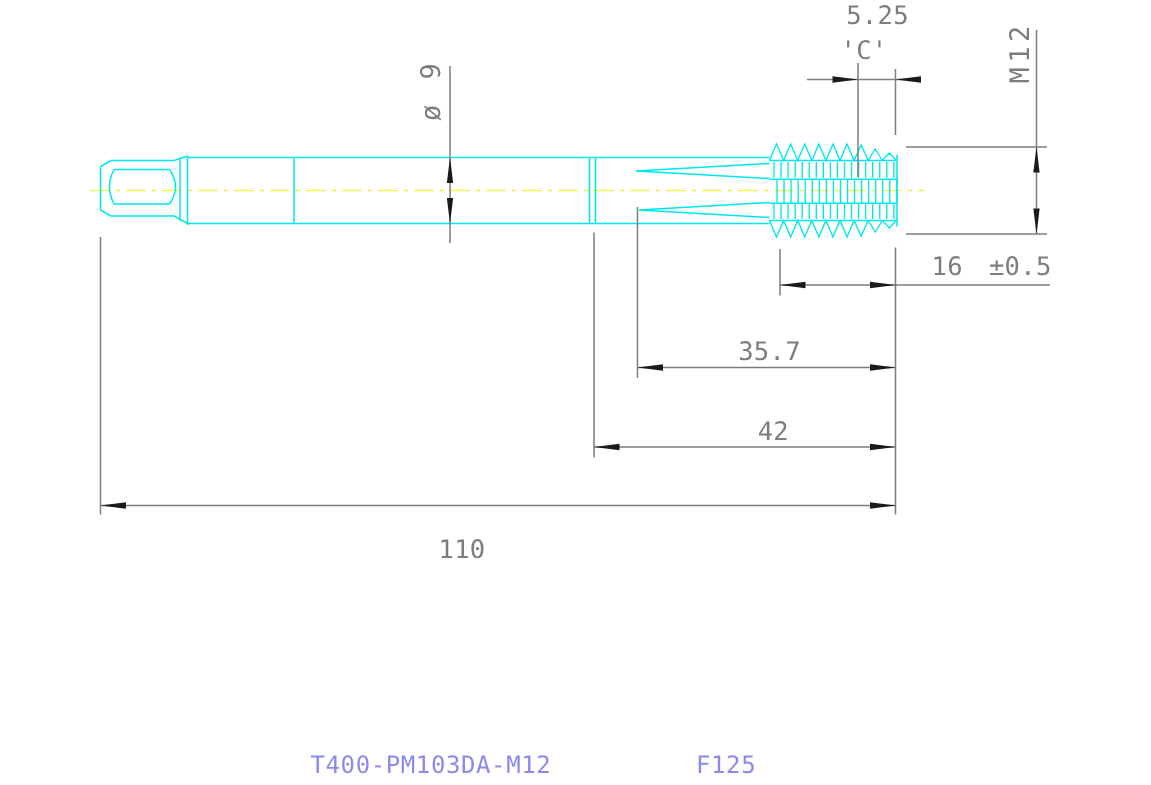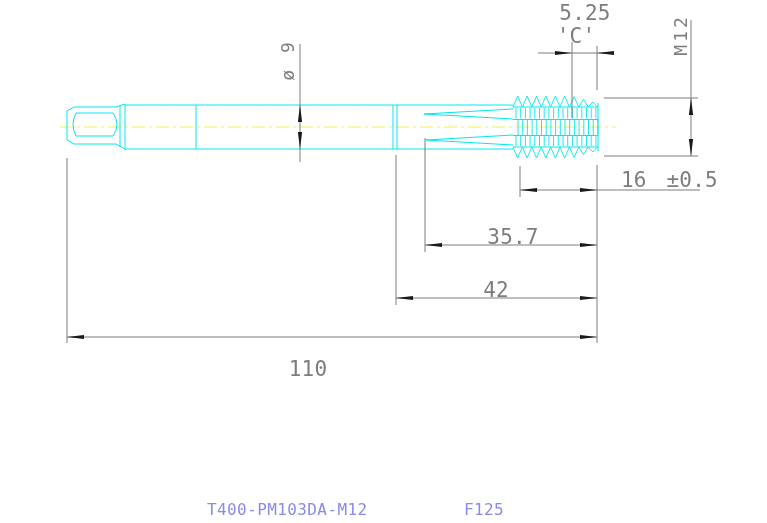--- a/index.html
+++ b/index.html
@@ -17,21 +17,21 @@
     background:var(--c-background);
     font-family:"DejaVu Sans Mono","Liberation Mono",monospace;
   }
   svg.canvas{position:absolute;left:0;top:0;}
   .cyan{stroke:var(--c-outline);stroke-width:1;fill:none;}
   .cyan-thin{stroke:var(--c-outline);stroke-width:0.9;fill:none;}
   .center{stroke:var(--c-centerline);stroke-width:1;fill:none;stroke-dasharray:13 4 3 4;}
   .dim{stroke:var(--c-dimension);stroke-width:1;fill:none;}
   .arr{fill:var(--c-arrow);stroke:none;}
   .lbl{
-    position:absolute;color:var(--c-dim-text);font-size:21px;line-height:1.1;
+    position:absolute;color:var(--c-dim-text);font-size:17px;line-height:1.1;
     white-space:pre;letter-spacing:0.2px;
   }
   .lbl.ctr{text-align:center;}
   .rot{transform:rotate(-90deg);transform-origin:center center;letter-spacing:3px;font-size:18px;text-align:center;}
   .tol{word-spacing:7px;}
   .title-text{
     position:absolute;color:var(--c-title);font-size:16px;letter-spacing:0.4px;white-space:pre;
   }
 </style>
 </head>
@@ -92,17 +92,17 @@
     <polygon class="arr" points="597,337 580,334.9 580,339.1"></polygon>
   </g>
 </svg>
 
 <div class="lbl ctr" style="left:552px;top:2px;width:66px;">5.25</div>
 <div class="lbl ctr" style="left:556px;top:25px;width:40px;">'C'</div>
 <div class="lbl rot" style="left:656px;top:25px;width:50px;">M12</div>
 <div class="lbl rot" style="left:260px;top:50px;width:56px;">ø 9</div>
 <div class="lbl tol" style="left:621px;top:169px;">16 ±0.5</div>
 <div class="lbl ctr" style="left:483px;top:226px;width:60px;">35.7</div>
-<div class="lbl ctr" style="left:466px;top:279px;width:60px;">42</div>
+<div class="lbl ctr" style="left:466px;top:279px;width:60px;text-align:right;">42</div>
 <div class="lbl ctr" style="left:278px;top:317px;width:60px;margin-top:41px;">110</div>
 
 <div class="title-text" style="left:207px;top:500px;">T400-PM103DA-M12</div>
 <div class="title-text" style="left:418px;top:500px;margin-left:46px;">F125</div>
 
 </body></html>

